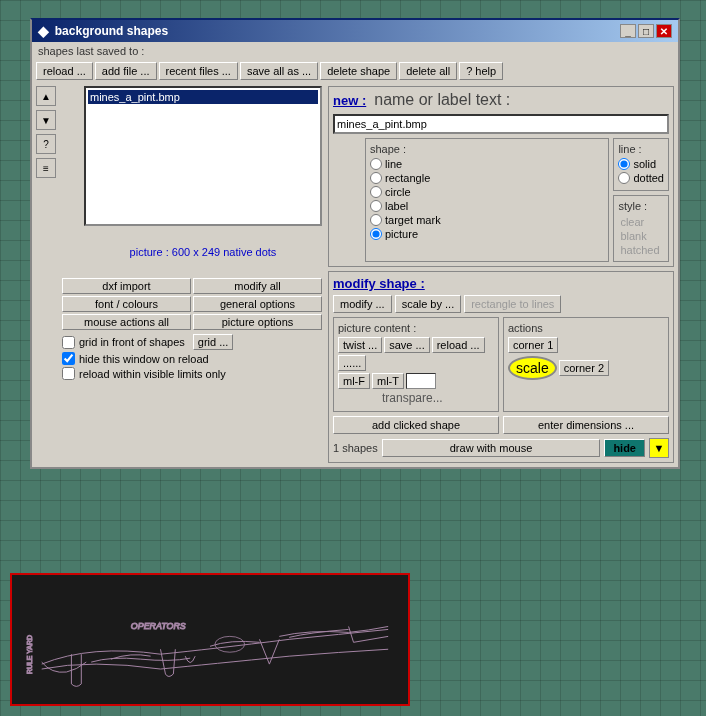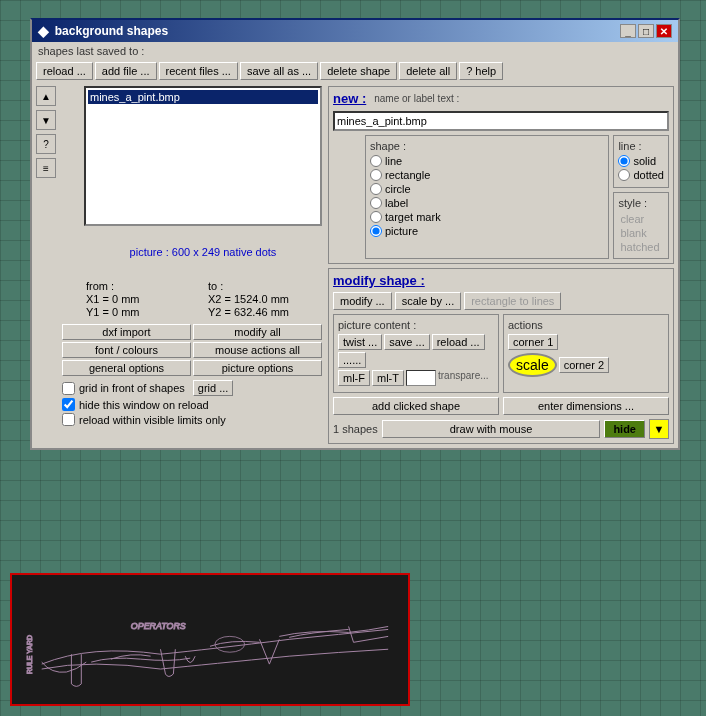--- a/index.html
+++ b/index.html
@@ -125,21 +125,21 @@
       border: 1px solid #888;
       padding: 4px;
       margin-bottom: 4px;
     }
     .new-label {
       color: #0000aa;
       font-size: 13px;
       font-weight: bold;
       text-decoration: underline;
     }
-    .name-label { font-size: 10px; color: #444; }
+    .name-label { font-size: 16px; color: #444; }
     .name-input {
       width: 100%;
       border: 2px inset #888;
       background: white;
       padding: 2px;
       font-size: 11px;
       margin-top: 2px;
     }
     .shape-line-row {
       display: flex;
@@ -218,21 +218,21 @@
       gap: 4px;
       align-items: center;
       margin-top: 4px;
     }
     .shapes-count {
       font-size: 11px;
       color: #333;
       white-space: nowrap;
     }
     .btn-yellow {
-      background: #4d7c0f;
+      background: #0f766e;
       border: 1px solid;
       border-color: #ffffff #808080 #808080 #ffffff;
       padding: 2px 8px;
       font-size: 11px;
       cursor: pointer;
       font-weight: bold;
     }
     .canvas-area {
       position: absolute;
       bottom: 10px;
@@ -332,35 +332,27 @@
       <div class="side-icon">▼</div>
       <div class="side-icon">?</div>
       <div class="side-icon">≡</div>
     </div>
 
     <div style="width:260px; flex-shrink:0;">
       <div class="file-list">
         <div class="file-item selected">mines_a_pint.bmp</div>
       </div>
       <div class="info-text">picture : 600 x 249  native  dots</div>
-      <div class="coords">
-        <span>from :</span>
-        <span>to :</span>
-        <span>X1 = 0  mm</span>
-        <span>X2 = 1524.0  mm</span>
-        <span>Y1 = 0  mm</span>
-        <span>Y2 = 632.46  mm</span>
-      </div>
 
       <div class="action-buttons">
         <button class="btn btn-small">dxf  import</button>
         <button class="btn btn-small">modify  all</button>
         <button class="btn btn-small">font / colours</button>
+        <button class="btn btn-small">general options</button>
         <button class="btn btn-small">mouse actions all</button>
-        <button class="btn btn-small">general options</button>
         <button class="btn btn-small">picture  options</button>
       </div>
 
       <div style="margin-top:4px;">
         <div class="checkbox-item">
           <input type="checkbox" style="">
           <label>grid in front of shapes</label>
           <button class="btn btn-small" style="margin-left:4px;">grid ...</button>
         </div>
         <div class="checkbox-item">
@@ -448,21 +440,21 @@
             <div class="content-row">
               <button class="btn btn-small">twist ...</button>
               <button class="btn btn-small">save ...</button>
               <button class="btn btn-small">reload ...</button>
               <button class="btn btn-small">......</button>
             </div>
             <div class="content-row">
               <button class="btn btn-small">ml-F</button>
               <button class="btn btn-small">ml-T</button>
               <input class="transparent-input" type="text" style="">
-              <span style="font-size:10px; color:#555;">transpare...</span>
+              <span style="font-size:12px; color:#555;margin-left:44px;">transpare...</span>
             </div>
           </div>
           <div class="mouse-actions">
             <div class="section-label">actions</div>
             <div style="display:flex; gap:2px; align-items:flex-start; margin-bottom:3px;">
               <button class="btn btn-small">corner 1</button>
             </div>
             <div style="display:flex; gap:2px; align-items:center;">
               <button class="scale-btn-highlighted">scale</button>
               <button class="btn btn-small">corner 2</button>

